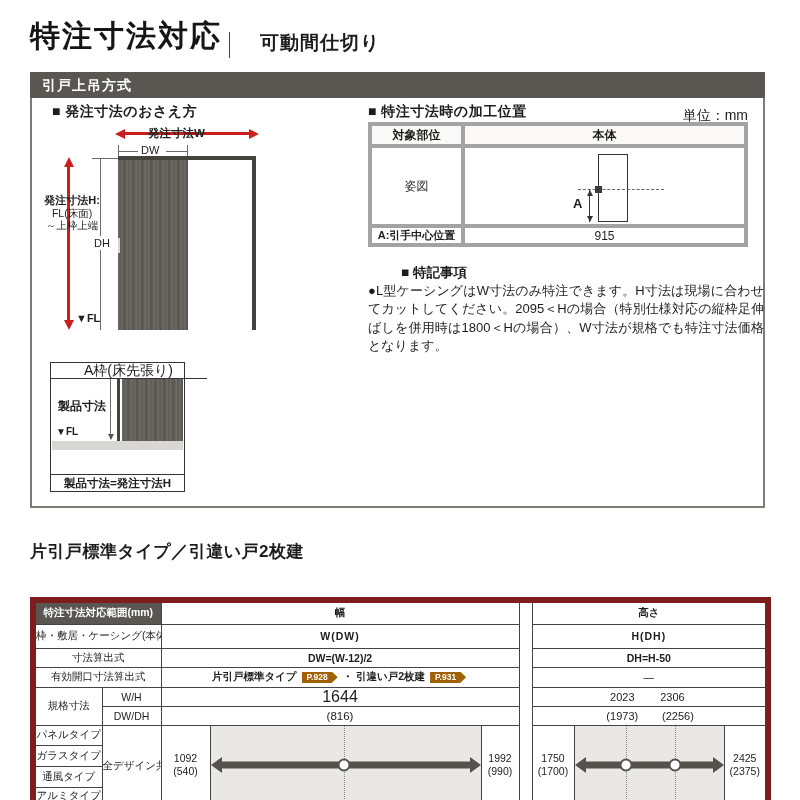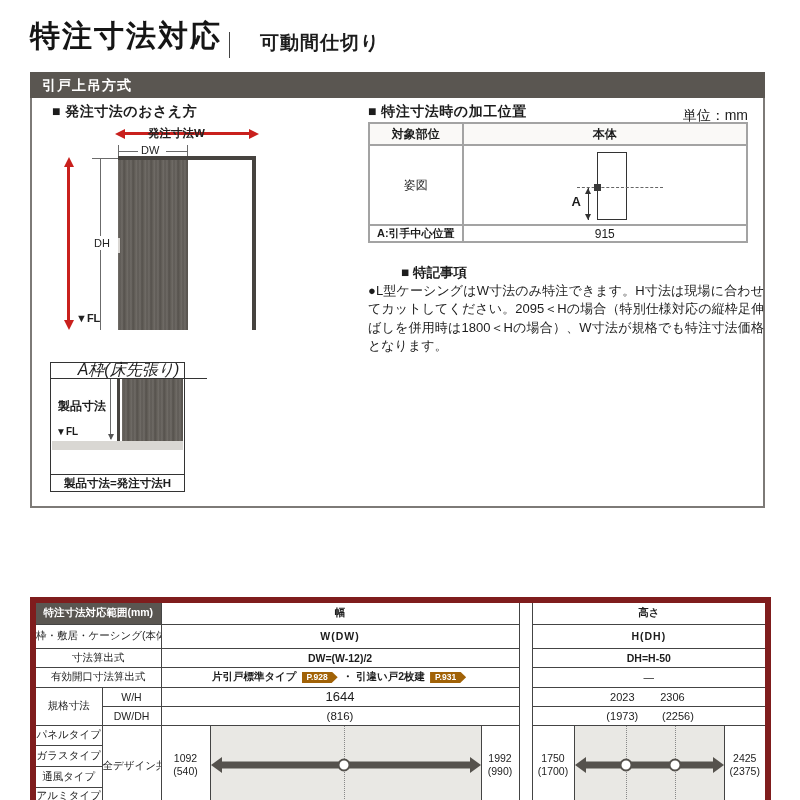--- a/index.html
+++ b/index.html
@@ -40,29 +40,29 @@
   .dimline-v { width:1px; background:#6b6b6b; }
   .dimline-h { height:1px; background:#6b6b6b; }
   .small-lbl { font-size:11px; color:#222; }
 
   .order-h-label { width:76px; text-align:center; font-size:10.5px; line-height:1.15; z-index:3; }
   .order-h-label .l1 { font-weight:bold; font-size:11px; }
 
   
   .frame-box { left:50px; top:362px; width:135px; height:130px; border:1.5px solid #333; background:#fff; }
   .frame-head { left:50px; top:362px; width:157px; height:17px; border-bottom:1px solid #333;
-                font-size:16px; text-align:center; line-height:16px;font-style:italic; }
+                font-size:14px; text-align:center; line-height:16px; }
   .frame-floor { left:52px; top:441px; width:131px; height:9px; background:#d9d7d3; }
   .frame-foot { left:50px; top:474px; width:135px; height:18px; border-top:1px solid #333;
                 font-size:11.5px; font-weight:bold; text-align:center; line-height:17px; }
 
   
   table { border-collapse:collapse; }
   .proc-table { left:368px; top:122px; width:380px; }
-  .proc-table th, .proc-table td { border:2px solid #a3a3a3; font-size:12px; text-align:center; vertical-align:middle; }
+  .proc-table th, .proc-table td { border:4px solid #a3a3a3; font-size:12px; text-align:center; vertical-align:middle; }
   .proc-table { border:2px solid #333; }
   .proc-table th { background:#faf9f7; font-weight:bold; height:22px; }
   .unit-label { font-size:14px; }
   .proc-note { font-size:9.5px; color:#222; }
 
   .door-outline { position:absolute; left:133px; top:6px; width:30px; height:68px; border:1.5px solid #333; background:#fff; }
   .dash-line { position:absolute; left:113px; top:41px; width:86px; border-top:1px dashed #666; }
   .dash-mark { position:absolute; left:130px; top:38px; width:7px; height:7px; background:#3a3a3a; }
   .a-arrow { position:absolute; left:124px; top:42px; width:1px; height:32px; background:#333; }
   .a-tip { position:absolute; width:0; height:0; }
@@ -131,20 +131,25 @@
   <div class="abs" style="left:118px; top:238px; width:2px; height:15px; background:#d8d5d1;"></div>
   <div class="abs" style="left:252px; top:160px; width:4px; height:170px; background:#46433f;"></div>
 
   <div class="abs red varrow-shaft" style="left:67px; top:165px; height:157px;"></div>
   <div class="abs tri up" style="left:63.5px; top:157px;"></div>
   <div class="abs tri down" style="left:63.5px; top:320px;"></div>
 
   <div class="abs dimline-v" style="left:100px; top:158px; height:172px;"></div>
   <div class="abs dimline-h" style="left:92px; top:158px; width:26px;"></div>
 
+  <div class="abs order-h-label" style="left:34px; top:194px;">
+    <div class="l1">発注寸法H:</div>
+    <div>FL(床面)</div>
+    <div>～上枠上端</div>
+  </div>
 
   <div class="abs small-lbl" style="left:92px; top:236px; background:#fff; padding:1px 2px; z-index:2;">DH</div>
   <div class="abs small-lbl" style="left:76px; top:312px; font-weight:bold; z-index:2;">▼FL</div>
 
   <div class="abs frame-box"></div>
   <div class="abs frame-head">A枠(床先張り)</div>
   <div class="abs wood" style="left:122px; top:379px; width:61px; height:62px;"></div>
   <div class="abs" style="left:117px; top:379px; width:3px; height:62px; background:#46433f;"></div>
   <div class="abs dimline-v" style="left:110px; top:379px; height:60px;"></div>
   <div class="abs" style="left:107.5px; top:434px; width:0; height:0; border-left:3px solid transparent; border-right:3px solid transparent; border-top:6px solid #555;"></div>
@@ -181,20 +186,21 @@
     <tr style="height:16px;">
       <td style="font-size:11px; font-weight:bold;">A:引手中心位置</td>
       <td style="font-size:12px;">915</td>
     </tr>
   </tbody>
     </table>
 
   <div class="abs notes-title" style="left:368px; top:264px;margin-left:33px;">■ 特記事項</div>
   <div class="abs notes-body" style="left:368px; top:282px;">●L型ケーシングはW寸法のみ特注できます。H寸法は現場に合わせてカットしてください。2095＜Hの場合（特別仕様対応の縦枠足伸ばしを併用時は1800＜Hの場合）、W寸法が規格でも特注寸法価格となります。</div>
 
+  <div class="abs bottom-title">片引戸標準タイプ／引違い戸2枚建</div>
 
   <table class="abs spec-table">
     <colgroup>
       <col style="width:69px;">
         <col style="width:59px;">
         <col style="width:49px;">
         <col style="width:271px;">
       <col style="width:38px;">
         <col style="width:13px;">
         <col style="width:42px;">
@@ -225,21 +231,21 @@
         <span class="badge">P.928</span>
         <span>・</span>
         <span>引違い戸2枚建</span>
         <span class="badge">P.931</span>
       </td>
       <td colspan="3">—</td>
     </tr>
     <tr style="height:19px;margin-left:44px;">
       <td rowspan="2">規格寸法</td>
       <td>W/H</td>
-      <td colspan="3" style="font-size:13px;">1644</td>
+      <td colspan="3" style="font-size:16px;">1644</td>
       <td colspan="3" class="pos-rel">
         <span class="pv" style="left:38.6%;">2023</span>
         <span class="pv" style="left:60.2%;">2306</span>
       </td>
     </tr>
     <tr style="height:19px;">
       <td>DW/DH</td>
       <td colspan="3" style="font-size:11.5px;">(816)</td>
       <td colspan="3" class="pos-rel">
         <span class="pv" style="left:38.6%;">(1973)</span>

